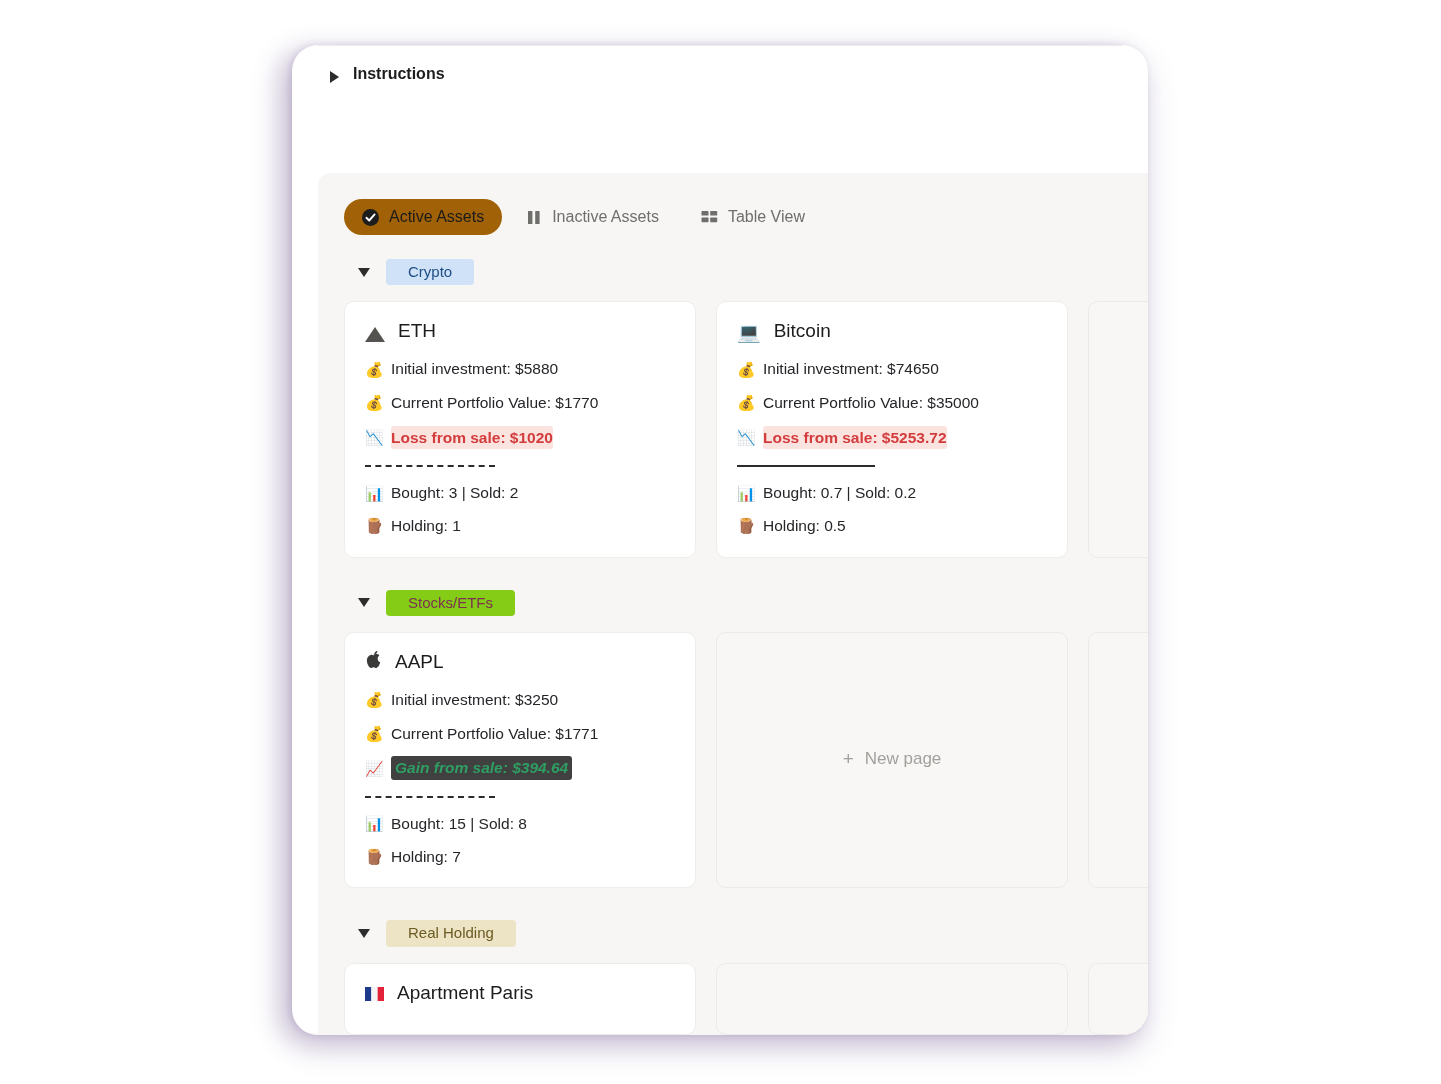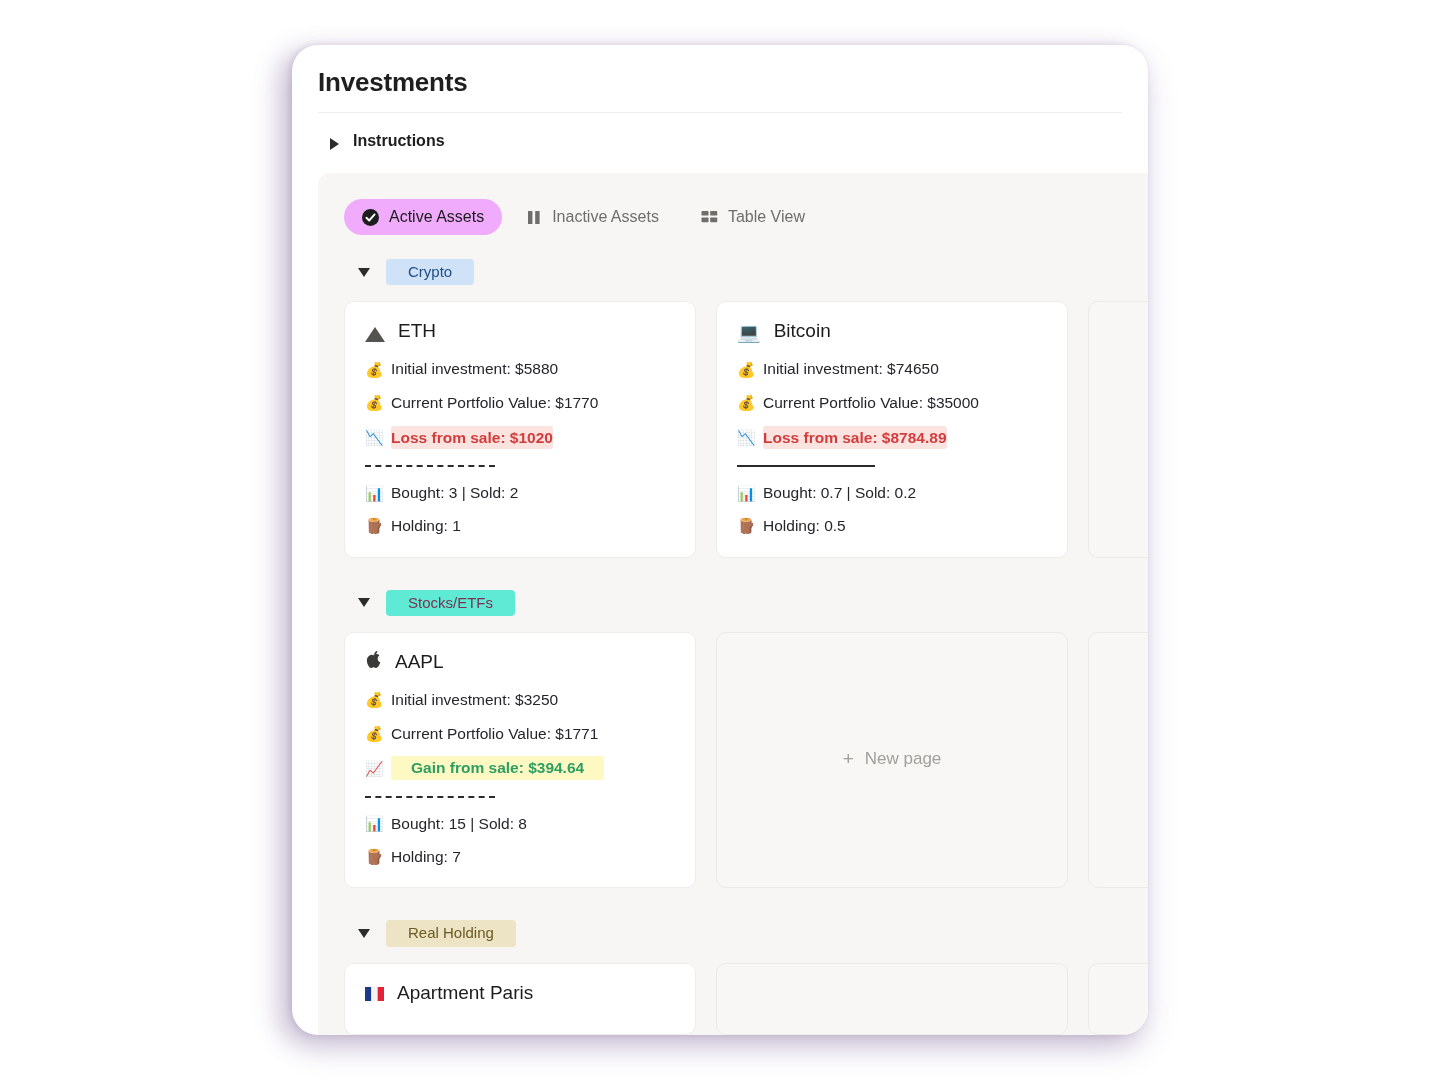--- a/index.html
+++ b/index.html
@@ -57,37 +57,37 @@
   }
 
   
   .tabs { display: flex; align-items: center; gap: 6px; margin-bottom: 24px; }
   .tab {
     display: flex; align-items: center; gap: 10px;
     padding: 9px 18px; border-radius: 20px;
     font-size: 16px; color: #6e6e6b; cursor: pointer;
     white-space: nowrap;
   }
-  .tab.active { background: #f0abfc; color: #1b1b1b; }
+  .tab.active { background: #a16207; color: #1b1b1b; }
   .tab-icon { display: inline-flex; align-items: center; }
 
   
   .group-head { display: flex; align-items: center; gap: 16px; margin: 0 0 16px 14px; }
   .tri-down {
     width: 0; height: 0;
     border-top: 9px solid #2c2c2c;
     border-left: 6px solid transparent;
     border-right: 6px solid transparent;
   }
   .group-tag {
     font-size: 15px; padding: 3px 22px; border-radius: 4px;
     line-height: 1.35;
   }
   .tag-crypto { background: #cfe2f7; color: #1f4e86; }
-  .tag-stocks { background: #5eead4; color: #7c3151; text-align: right; }
+  .tag-stocks { background: #84cc16; color: #7c3151; text-align: right; }
   .tag-realestate { background: #ece4c4; color: #6b5a22; }
 
   
   .cards { display: flex; gap: 20px; margin-bottom: 32px; }
   .card {
     width: 352px; flex: 0 0 352px;
     background: #ffffff;
     border: 1px solid #ededea;
     border-radius: 10px;
     padding: 18px 20px 20px 20px;
@@ -118,21 +118,21 @@
     font-size: 15.5px; color: #26262a; margin-bottom: 12px;
     line-height: 1.4;
   }
   .row .emoji { font-size: 15px; width: 17px; display: inline-block; }
   .row.loss .text {
     color: #d33c3c; font-weight: 600;
     background: #fbe3e0; padding: 1px 0; border-radius: 3px;
   }
   .row.gain .text {
     color: #2e9e63; font-weight: 600;
-    background: #fef9c3; padding: 1px 20px; border-radius: 3px;
+    background: #404040; padding: 1px 4px; border-radius: 3px; font-style: italic;
   }
 
   .divider-dashed {
     width: 130px; height: 0;
     border-top: 2px solid #2b2b2b;
     border-top-style: dashed;
     margin: 16px 0 15px 0;
   }
   .divider-solid {
     width: 138px; height: 0;
@@ -141,23 +141,20 @@
   }
   .stat-row { margin-bottom: 11px; }
   .stat-row:last-child { margin-bottom: 0; }
 </style>
 </head>
 <body>
 
 <div id="stage">
   <div class="window">
 
-    <div class="header">
-      <div class="page-title">Investments</div>
-    </div>
     <div class="header-divider"></div>
 
     <div class="instructions-row">
       <span class="tri-right"></span>
       <span class="instructions-label">Instructions</span>
     </div>
 
     <div class="panel">
 
       <div class="tabs">
@@ -235,21 +232,21 @@
           <div class="row">
             <span class="emoji">💰</span>
             <span class="text">Initial investment: $74650</span>
           </div>
           <div class="row">
             <span class="emoji">💰</span>
             <span class="text">Current Portfolio Value: $35000</span>
           </div>
           <div class="row loss">
             <span class="emoji">📉</span>
-            <span class="text">Loss from sale: $8784.89</span>
+            <span class="text">Loss from sale: $5253.72</span>
           </div>
           <div class="divider-solid"></div>
           <div class="row stat-row">
             <span class="emoji">📊</span>
             <span class="text">Bought: 0.7 | Sold: 0.2</span>
           </div>
           <div class="row stat-row">
             <span class="emoji">🪵</span>
             <span class="text">Holding: 0.5</span>
           </div>

